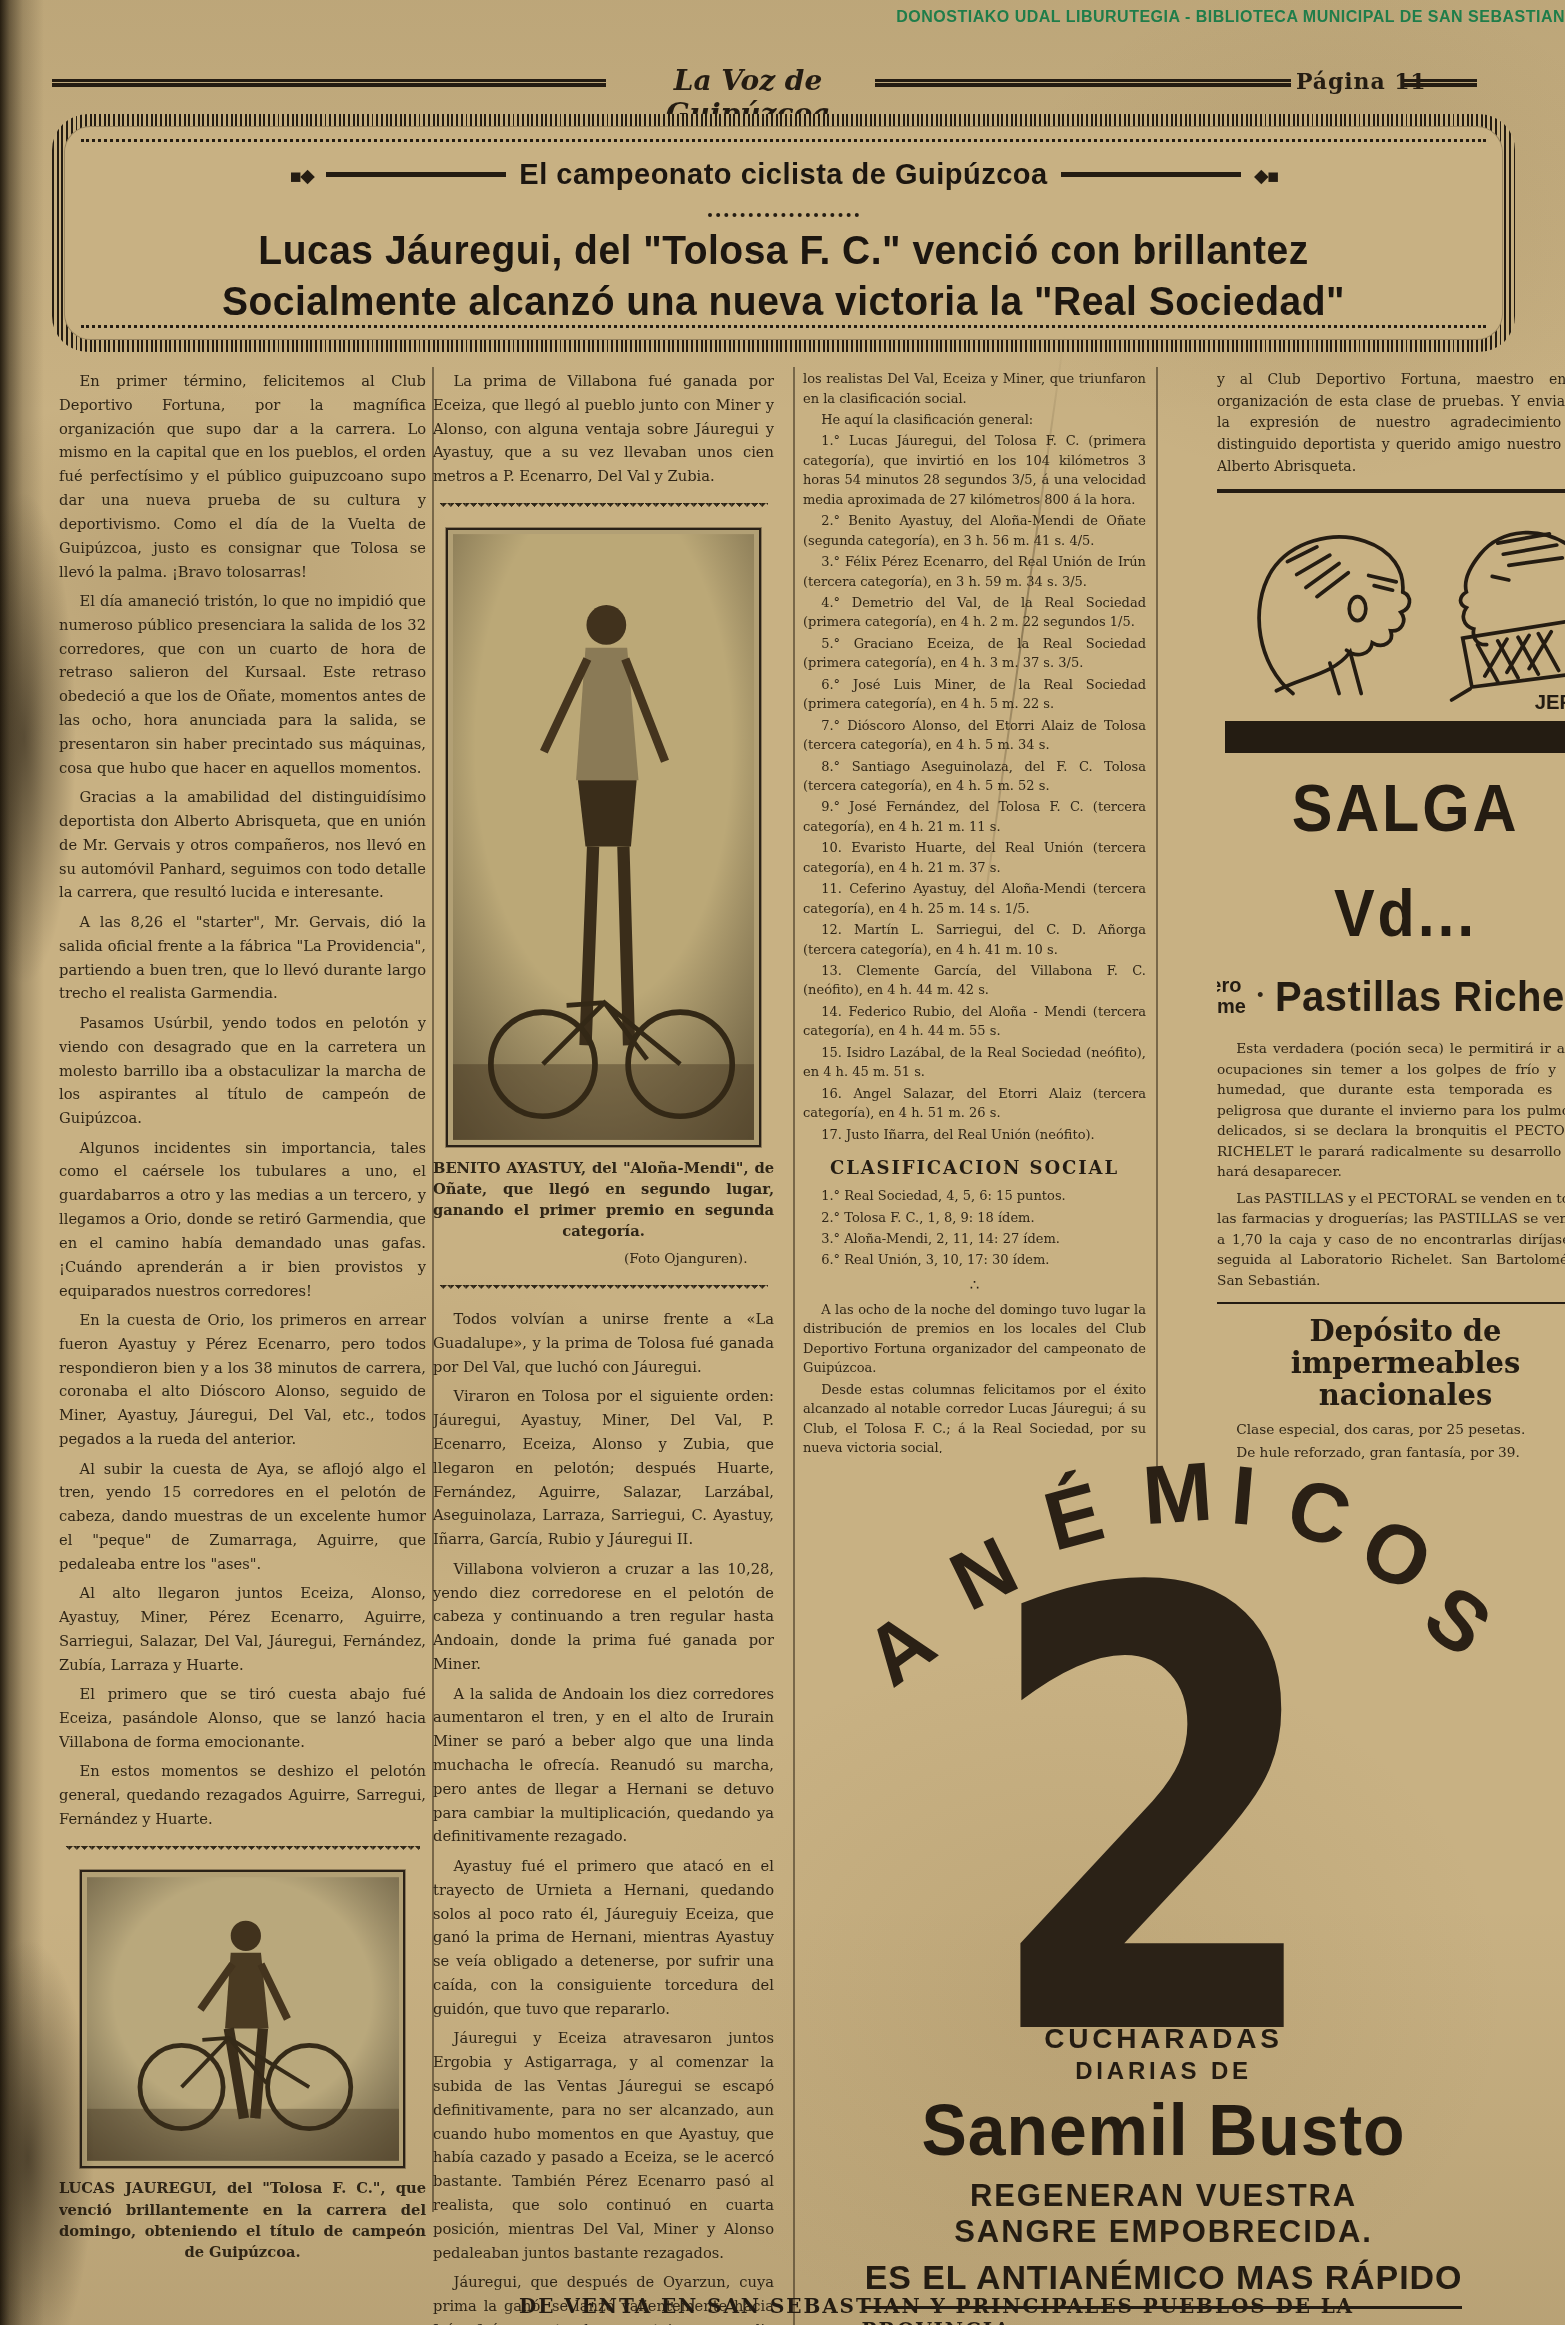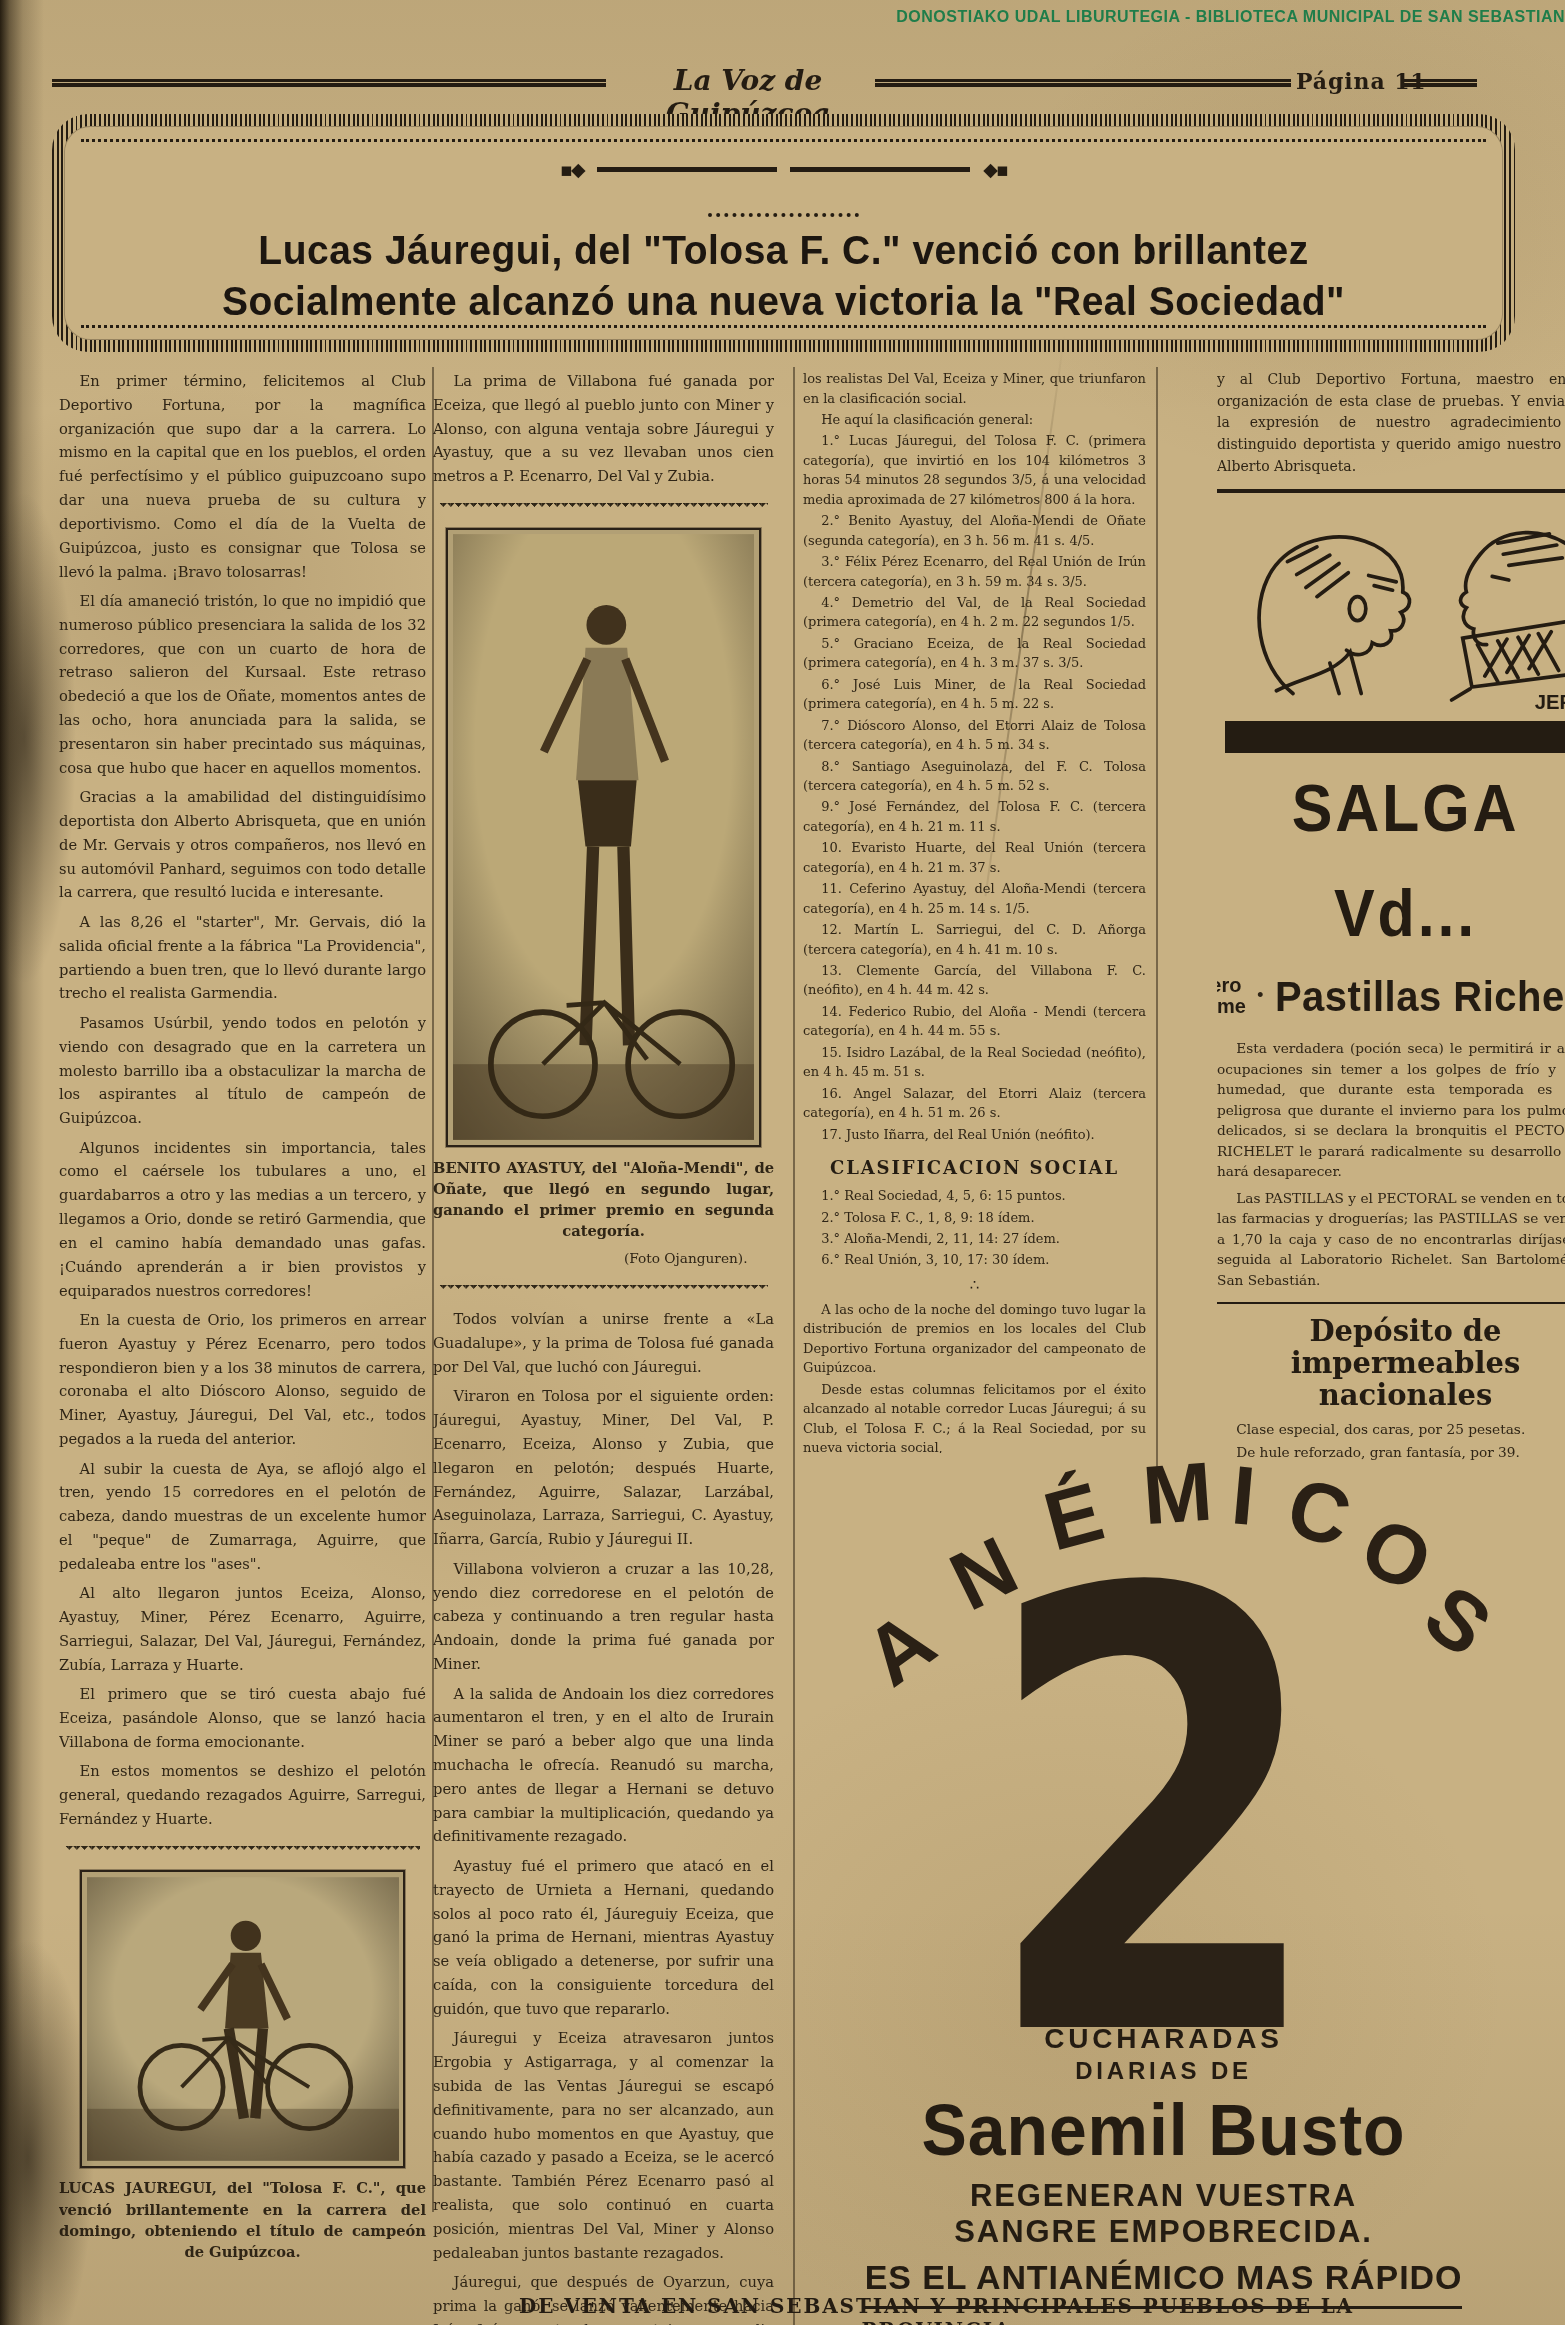--- a/index.html
+++ b/index.html
@@ -141,20 +141,21 @@
     <div class="page-num">Página 11</div>
     <div class="mrule r"></div>
   </div>
 
   <div class="hbox">
     <div class="hbox-in">
       <div class="hbox-dots t"></div>
       <div class="kicker-row">
         <span class="orn"><span>▪</span><span>◆</span></span>
         <span class="orn-line"></span>
+        <h2 class="kicker">El campeonato ciclista de Guipúzcoa</h2>
         <span class="orn-line"></span>
         <span class="orn"><span>◆</span><span>▪</span></span>
       </div>
       <div class="mini-dotted"></div>
       <h1 class="head1">Lucas Jáuregui, del "Tolosa F. C." venció con brillantez</h1>
       <h1 class="head2">Socialmente alcanzó una nueva victoria la "Real Sociedad"</h1>
       <div class="hbox-dots b"></div>
     </div>
   </div>
 

